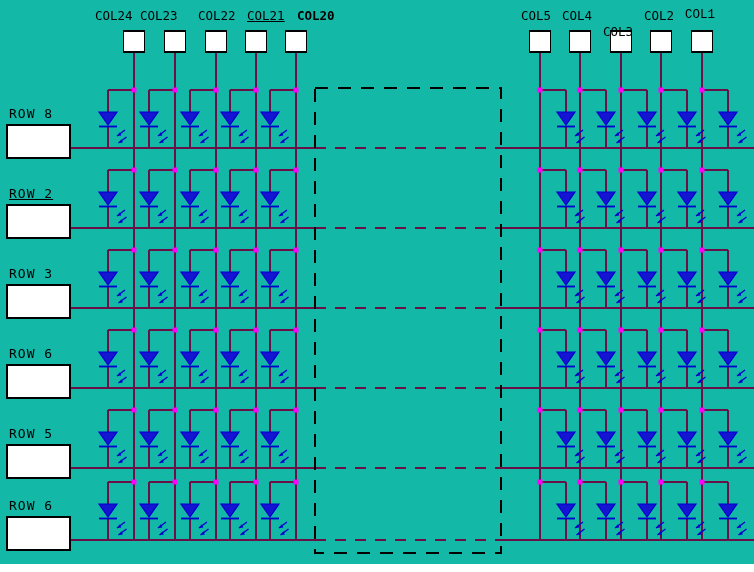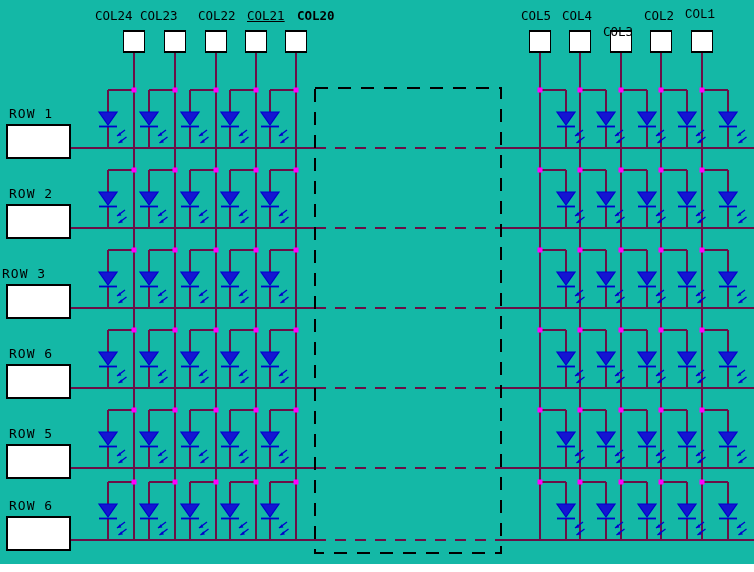--- a/index.html
+++ b/index.html
@@ -403,21 +403,21 @@
       <div class="lbl collbl" style="left: 95px; top: 8px;">COL24</div>
       <div class="lbl collbl" style="left: 140px; top: 8px;">COL23</div>
       <div class="lbl collbl" style="left: 198px; top: 8px;">COL22</div>
       <div class="lbl collbl" style="left: 247px; top: 8px; text-decoration: underline;">COL21</div>
       <div class="lbl collbl" style="left: 297px; top: 8px; font-weight: bold;">COL20</div>
       <div class="lbl collbl" style="left: 521px; top: 8px;">COL5</div>
       <div class="lbl collbl" style="left: 562px; top: 8px; text-align: right;">COL4</div>
       <div class="lbl collbl" style="left: 603px; top: 24px;">COL3</div>
       <div class="lbl collbl" style="left: 644px; top: 8px;">COL2</div>
       <div class="lbl collbl" style="left: 685px; top: 8px; font-family: Liberation Mono, monospace;">COL1</div>
-      <div class="lbl rowlbl" style="left: 9px; top: 106px;">ROW  1</div>
-      <div class="lbl rowlbl" style="left: 9px; top: 186px;">ROW  2</div>
-      <div class="lbl rowlbl" style="left: 2px; top: 266px;">ROW  3</div>
+      <div class="lbl rowlbl" style="left: 9px; top: 106px;">ROW  8</div>
+      <div class="lbl rowlbl" style="left: 9px; top: 186px; text-decoration: underline;">ROW  2</div>
+      <div class="lbl rowlbl" style="left: 9px; top: 266px;">ROW  3</div>
       <div class="lbl rowlbl" style="left: 9px; top: 346px;">ROW  6</div>
       <div class="lbl rowlbl" style="left: 9px; top: 426px;">ROW  5</div>
       <div class="lbl rowlbl" style="left: 9px; top: 498px;">ROW  6</div>
     </div>
 
 </div>
 
 </body></html>

